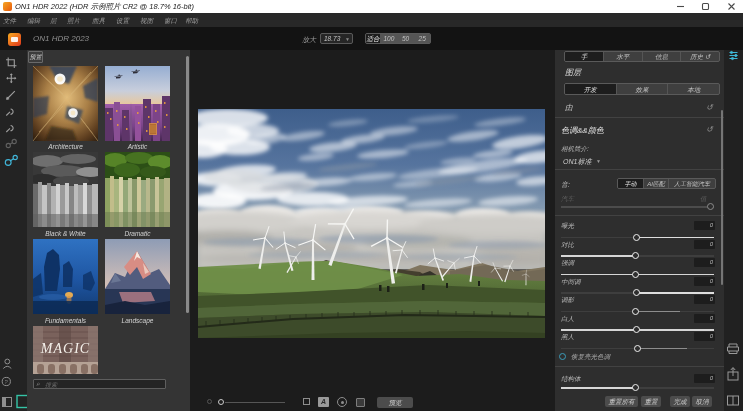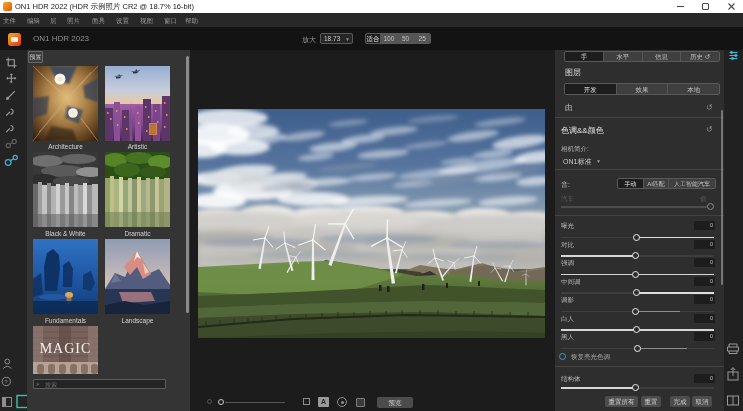--- a/index.html
+++ b/index.html
@@ -1,19 +1,19 @@
 <!DOCTYPE html>
 <html><head>
 <meta charset="utf-8">
 <style>
 * { margin:0; padding:0; box-sizing:border-box; }
 html,body { width:743px; height:411px; overflow:hidden; background:#1c1c1c;
   font-family:"Liberation Sans", sans-serif; }
 .abs { position:absolute; }
-#stage { position:relative; width:743px; height:411px; }
+#stage { position:relative; width:743px; height:411px;font-style:italic; }
 
 #titlebar { left:0; top:0; width:743px; height:13px; background:#ffffff; color:#1a1a1a;
   font-size:7.5px; line-height:13px; }
 #menubar { left:0; top:13px; width:743px; height:14px; background:#282828; }
 .mi { position:absolute; top:0; height:14px; line-height:15px; color:#9c9c9c; font-size:6.5px; }
 #appbar { left:0; top:27px; width:743px; height:23px; background:#131313; }
 
 #toolstrip { left:0; top:50px; width:27px; height:361px; background:#232323; }
 #leftpanel { left:27px; top:50px; width:163px; height:361px; background:#343434; }
 #canvas { left:190px; top:50px; width:365px; height:361px; background:#1c1c1c; }

